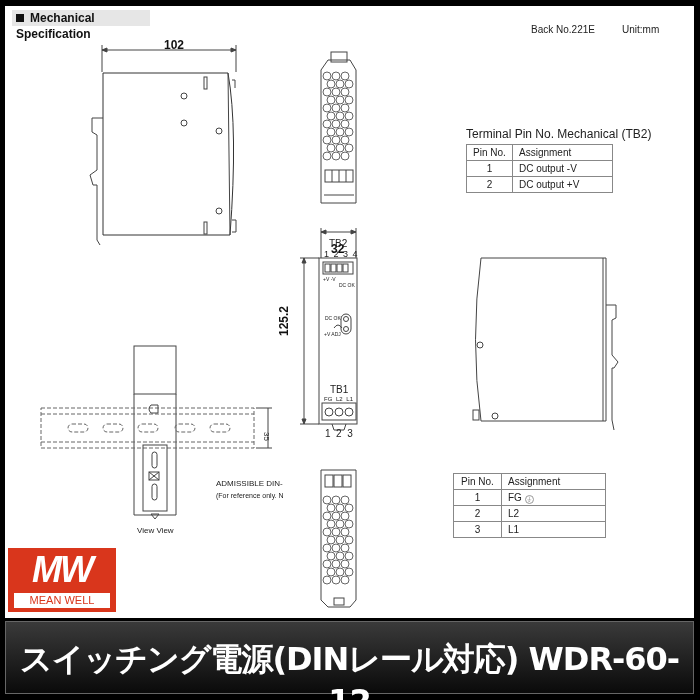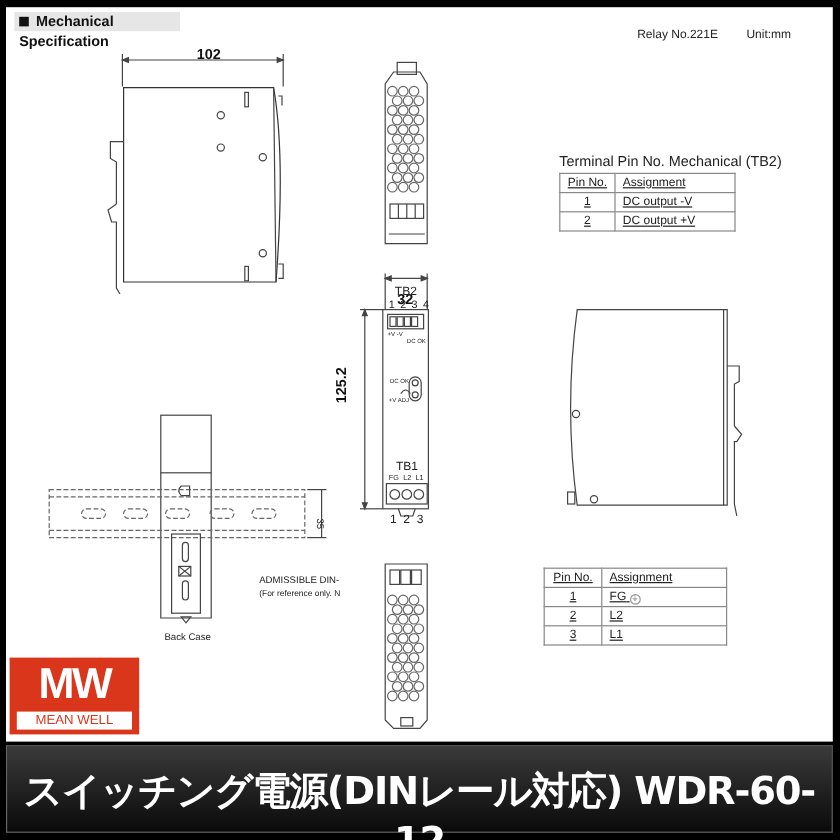--- a/index.html
+++ b/index.html
@@ -7,44 +7,44 @@
   body { font-family: "Liberation Sans", sans-serif; color: #222; position: relative; }
   .frame { position: absolute; left: 5px; top: 6px; width: 689px; height: 612px; background: #fff; }
   .hdr { position: absolute; left: 7px; top: 4px; width: 138px; height: 16px; background: #e6e6e6;
          font-size: 12px; font-weight: bold; line-height: 16px; padding-left: 4px; color: #111; }
   .hdr .sq { display: inline-block; width: 8px; height: 8px; background: #111; margin-right: 6px; vertical-align: 0; }
   .case { position: absolute; top: 19px; font-size: 10px; color: #222; }
   svg.drw { position: absolute; left: 0; top: 0; }
   .tblwrap { position: absolute; font-size: 10px; color: #222; }
   .tblwrap .ttl { font-size: 12px; margin-bottom: 3px; white-space: nowrap; }
   table.pin { border-collapse: collapse; }
-  table.pin td { border: 1px solid #888; height: 16px; padding: 0 6px; font-size: 10px; text-decoration: underline; }
+  table.pin td { border: 1px solid #888; height: 16px; padding: 0 6px; font-size: 10px; }
   table.pin td.c1 { text-align: center; width: 46px; }
   table.pin td.c2 { width: 100px; }
   .lbl { position: absolute; font-size: 9px; color: #222; white-space: nowrap; }
   .dim { position: absolute; font-size: 12px; font-weight: bold; color: #111; }
   .logo { position: absolute; left: 8px; top: 548px; width: 108px; height: 64px; background: #d9361c; }
   .logo .mw { position: absolute; left: 0; top: 2px; width: 108px; text-align: center; color: #fff;
-              font-size: 36px; font-weight: bold; letter-spacing: -2px; line-height: 40px; }
+              font-size: 36px; font-weight: bold; font-style: italic; letter-spacing: -2px; line-height: 40px; }
   .logo .mwtext { position: absolute; left: 6px; top: 45px; width: 96px; height: 15px; background: #fff;
                   color: #d9361c; font-size: 11px; font-weight: normal; text-align: center; line-height: 15px; }
   .banner { position: absolute; left: 5px; top: 621px; width: 689px; height: 73px;
             background: linear-gradient(#3a3a3a, #0a0a0a); border: 1px solid #666; }
   .banner .title { position: absolute; left: 0; right: 0; top: 16px; text-align: center; color: #fff;
                    font-size: 32px; font-weight: bold; font-family: "DejaVu Sans", sans-serif; letter-spacing: -1px; }
 </style>
 </head>
 <body>
 
 <div class="frame"></div>
 
 <div class="hdr" style="left:12px;top:10px;">
   <span class="sq"></span><span>Mechanical Specification</span>
 </div>
-<div class="case" style="left:531px;top:24px;">Relay No.221E</div>
+<div class="case" style="left:531px;top:24px;">Back No.221E</div>
 <div class="case" style="left:622px;top:24px;">Unit:mm</div>
 
 <svg class="drw" width="700" height="620" viewBox="0 0 700 620">
   <g fill="none" stroke="#444" stroke-width="1">
 
     <g>
       <line x1="102" y1="50" x2="236" y2="50"></line>
       <line x1="102" y1="45" x2="102" y2="72"></line>
       <line x1="236" y1="45" x2="236" y2="72"></line>
       <polygon points="102,50 107,48 107,52" fill="#444"></polygon>
@@ -225,21 +225,21 @@
 <div class="lbl" style="left:329px;top:238px;font-size:10px;text-align:right;">TB2</div>
 <div class="lbl" style="left:324px;top:249px;font-size:9px;letter-spacing:1px;">1 2 3 4</div>
 <div class="lbl" style="left:323px;top:276px;font-size:5px;">+V -V</div>
 <div class="lbl" style="left:339px;top:282px;font-size:5px;">DC OK</div>
 <div class="lbl" style="left:325px;top:315px;font-size:5px;">DC OK</div>
 <div class="lbl" style="left:324px;top:331px;font-size:5px;">+V ADJ</div>
 <div class="lbl" style="left:330px;top:384px;font-size:10px;">TB1</div>
 <div class="lbl" style="left:324px;top:396px;font-size:6px;word-spacing:2px;">FG L2 L1</div>
 <div class="lbl" style="left:325px;top:428px;font-size:10px;white-space:pre;">1  2  3</div>
 
-<div class="lbl" style="left:137px;top:526px;font-size:8px;">Back Case</div>
+<div class="lbl" style="left:137px;top:526px;font-size:8px;">View View</div>
 <div class="lbl" style="left:216px;top:479px;font-size:8px;">ADMISSIBLE DIN-</div>
 <div class="lbl" style="left:216px;top:492px;font-size:7px;">(For reference only. N</div>
 
 <div class="tblwrap" style="left:466px;top:127px;">
   <div class="ttl">Terminal Pin No.  Mechanical (TB2)</div>
   <table class="pin">
     <tbody>
         <tr>
       <td class="c1">Pin No.</td>
       <td class="c2">Assignment</td>

